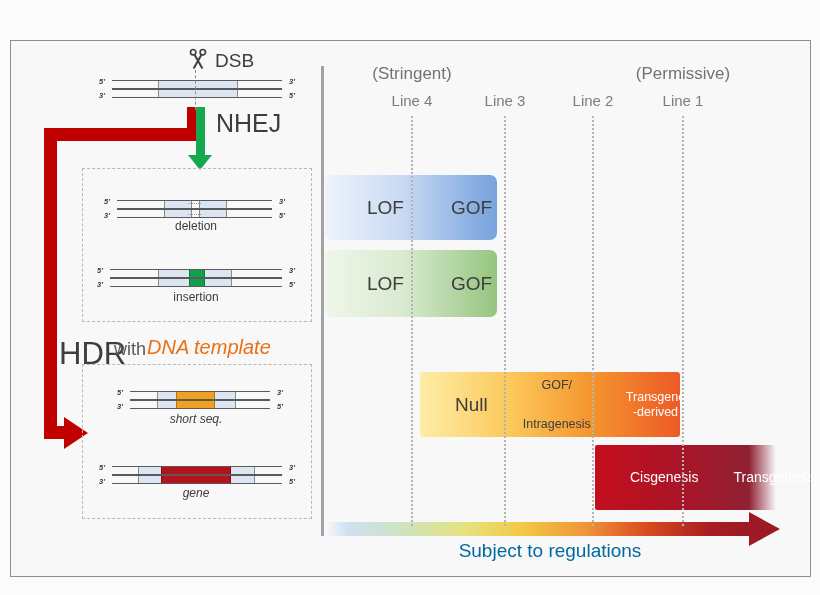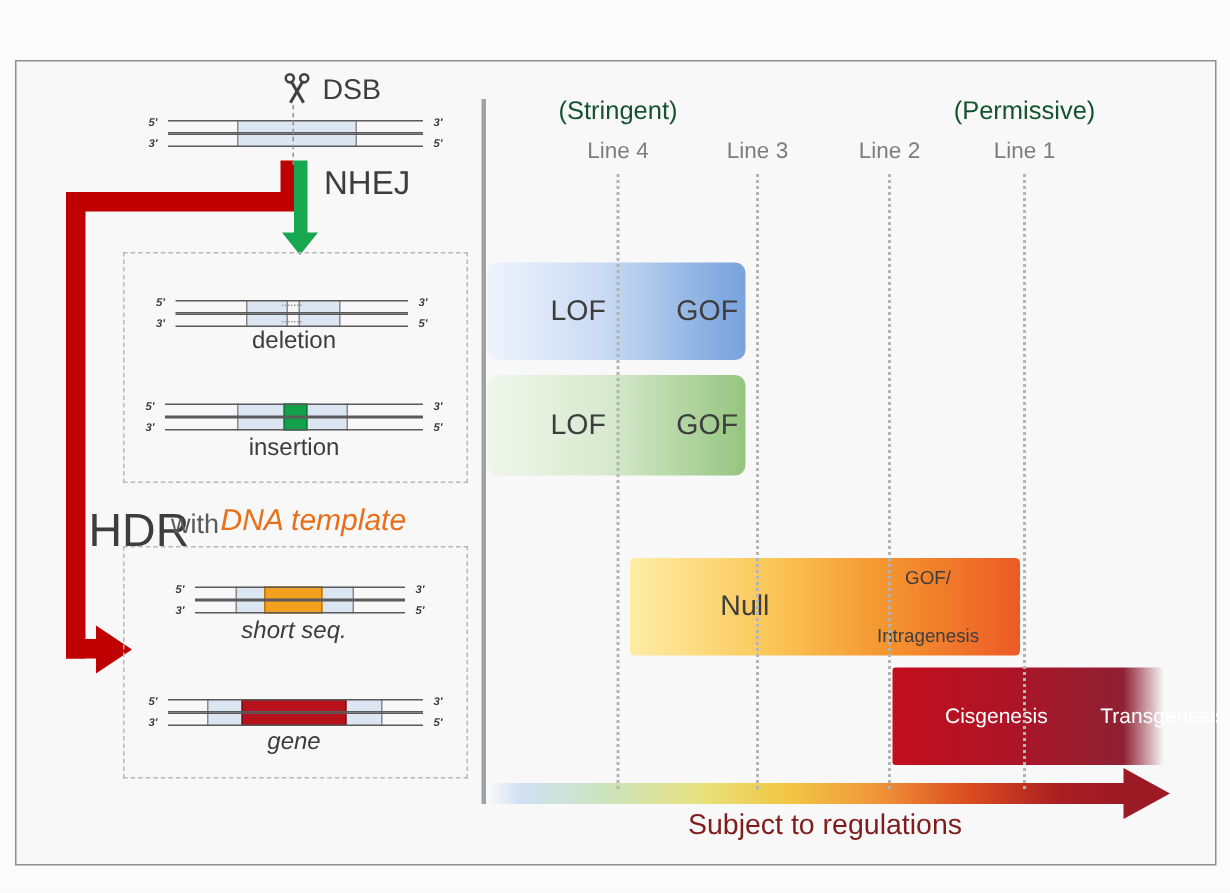--- a/index.html
+++ b/index.html
@@ -22,53 +22,53 @@
   .ins{position:absolute;top:0;bottom:0;z-index:1;}
   .ins.green{background:#13a04b;border:1px solid #0c7c39;}
   .ins.orange{background:#f2a01e;border:1px solid #b87708;}
   .ins.red{background:#b5121b;border:1px solid #7e0d13;}
   .gdot{position:absolute;height:0;border-top:1.3px dotted #9a9a9a;z-index:1;}
   .slabel{position:absolute;top:-2px;height:21px;display:flex;flex-direction:column;justify-content:space-between;
     font-size:7.5px;font-weight:bold;color:#3d3d3d;line-height:1;z-index:3;}
   .slabel.l{left:-13px;align-items:flex-end;}
   .slabel.r{right:-13px;align-items:flex-start;}
   .cut{position:absolute;width:0;border-left:1.5px dashed #8f8f8f;z-index:4;}
-  .dlabel{position:absolute;font-size:16px;color:#3d3d3d;transform:translateX(-50%);white-space:nowrap;}
+  .dlabel{position:absolute;font-size:12px;color:#3d3d3d;transform:translateX(-50%);white-space:nowrap;}
   .dlabel.it{font-style:italic;text-align:center;}
   
   .redpart{position:absolute;background:#c00000;}
   .greenshaft{position:absolute;background:#17a74e;}
   .tri{position:absolute;width:0;height:0;}
   
   .dashbox{position:absolute;border:1.5px dashed #b8b8b8;background:transparent;}
   
   #divider{left:321px;top:66px;width:3px;height:470px;background:#a2a2a2;}
-  .colhead{position:absolute;top:64px;transform:translateX(-50%);font-size:17px;color:#14532d;white-space:nowrap;}
+  .colhead{position:absolute;top:64px;transform:translateX(-50%);font-size:17px;color:#737373;white-space:nowrap;}
   .linelab{position:absolute;top:92px;transform:translateX(-50%);font-size:15px;color:#7d7d7d;white-space:nowrap;}
   .dotline{position:absolute;top:116px;height:410px;width:0;border-left:2px dotted #b4b4b4;z-index:5;}
   .bar{position:absolute;display:flex;border-radius:7px;z-index:1;}
   .bar .cell{display:flex;flex-direction:column;align-items:center;justify-content:center;font-size:19px;color:#3d3d3d;line-height:1.15;text-align:center;padding-left:35px;}
   .bar .cell.small{font-size:12.5px;}
   .bar .cell.white{color:#ffffff;}
   .bar .cell.bold{font-weight:normal;font-size:14px;}
   #bar-blue{left:325px;top:175px;width:172px;height:65px;
     background:linear-gradient(90deg,#eef3fc 0%,#c9daf3 45%,#84abe0 90%,#7aa3dd 100%);}
   #bar-green{left:325px;top:250px;width:172px;height:67px;
     background:linear-gradient(90deg,#eff6ea 0%,#d9ead0 45%,#95c57f 100%);}
   #bar-orange{left:420px;top:372px;width:260px;height:65px;border-radius:3px;
     background:linear-gradient(90deg,#fdeda6 0%,#fbc85a 35%,#f5962f 65%,#ec5a26 100%);}
   #bar-red{left:595px;top:445px;width:181px;height:65px;border-radius:2px;
     background:linear-gradient(90deg,#c40e1e 0%,#ab1527 45%,#8e2133 85%,rgba(142,33,51,0) 100%);}
   #reg-arrow-shaft{left:326px;top:522px;width:425px;height:14px;
     background:linear-gradient(90deg,rgba(233,240,250,0) 0%,#cfe0f3 5%,#cde4c0 18%,#e6e27e 33%,#f2c644 47%,#f0953a 61%,#da4d1f 75%,#a81d22 90%,#9b1a24 100%);}
   #reg-arrow-head{left:749px;top:512px;border-top:17px solid transparent;border-bottom:17px solid transparent;border-left:31px solid #9b1a24;}
-  #axis-label{left:550px;top:540px;transform:translateX(-50%);font-size:19px;color:#7f1d1d;white-space:nowrap;}
+  #axis-label{left:550px;top:540px;transform:translateX(-50%);font-size:19px;color:#0369a1;white-space:nowrap;}
   
   #dsb-label{left:215px;top:50px;font-size:19px;}
-  #nhej-label{left:216px;top:109px;font-size:22px;}
+  #nhej-label{left:216px;top:109px;font-size:25px;}
   #hdr-label{left:59px;top:336px;font-size:31px;}
   #hdr-with{left:114px;top:339px;font-size:18px;color:#595959;}
   #hdr-template{left:147px;top:336px;font-size:20px;font-style:italic;font-weight:normal;color:#e8701a;white-space:nowrap;}
 </style>
 </head>
 <body>
 
 <div id="frame" class="abs"></div>
 
 <svg class="abs" style="left:189px;top:48px;" width="18" height="24" viewBox="0 0 18 24">
@@ -195,20 +195,24 @@
 <div id="bar-green" class="bar">
   <div class="cell" style="flex-basis:50%;">LOF</div>
   <div class="cell" style="flex-basis:50%;">GOF</div>
 </div>
 <div id="bar-orange" class="bar">
   <div class="cell" style="flex-basis:32%;">Null</div>
   <div class="cell small" style="flex-basis:35%;gap:24px;">
     <span>GOF/</span>
     <span>Intragenesis</span>
   </div>
+  <div class="cell small white" style="flex-basis:33%;">
+    <span>Transgene</span>
+    <span>-derived</span>
+  </div>
 </div>
 <div id="bar-red" class="bar">
   <div class="cell white bold" style="flex-basis:50%;">Cisgenesis</div>
   <div class="cell white bold" style="flex-basis:50%;">Transgenesis</div>
 </div>
 
 <div class="dotline" style="left:411px;"></div>
 <div class="dotline" style="left:504px;"></div>
 <div class="dotline" style="left:592px;"></div>
 <div class="dotline" style="left:682px;"></div>

